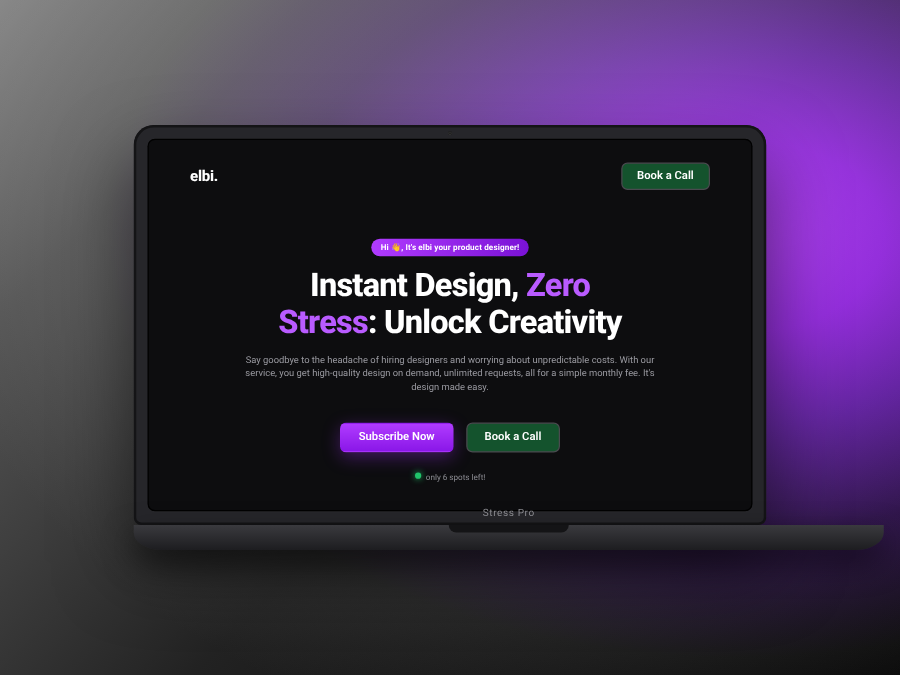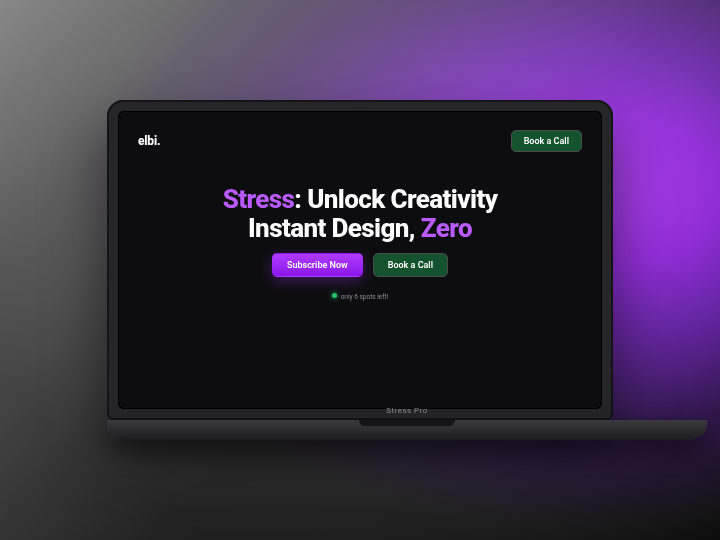--- a/index.html
+++ b/index.html
@@ -59,21 +59,21 @@
   }
   .base-label {
     position: absolute;
     top: -14px; left: 50%; transform: translateX(-50%);
     font-size: 8px; color: #8a8a8f; letter-spacing: 0.5px;
   }
   
   .page {
     position: absolute; inset: 0;
     color: #fff;
-    padding: 16px 20px 0;
+    padding: 16px 34px 0;
   }
   .nav {
     display: flex; justify-content: space-between; align-items: center;
     height: 28px;
   }
   .logo {
     font-weight: 800; font-size: 12px; letter-spacing: -0.2px;
   }
   .btn {
     display: inline-flex; align-items: center; justify-content: center;
@@ -135,30 +135,32 @@
     <div class="camera"></div>
     <div class="screen">
       <div class="page">
 
         <div class="nav">
           <div class="logo">elbi.</div>
           <div class="btn btn-outline">Book a Call</div>
         </div>
 
         <div class="hero">
+          <div class="pill">Hi 👋, It's elbi your product designer!</div>
 
           <h1 class="headline">
             <span class="line">
-              <span class="accent">Stress</span><span>: Unlock Creativity</span>
+              <span>Instant Design, </span><span class="accent">Zero</span>
             </span>
             <span class="line">
-              <span>Instant Design, </span><span class="accent">Zero</span>
+              <span class="accent">Stress</span><span>: Unlock Creativity</span>
             </span>
           </h1>
 
+          <p class="subtext">Say goodbye to the headache of hiring designers and worrying about unpredictable costs. With our service, you get high-quality design on demand, unlimited requests, all for a simple monthly fee. It's design made easy.</p>
 
           <div class="cta-row">
             <div class="btn btn-primary">Subscribe Now</div>
             <div class="btn btn-outline">Book a Call</div>
           </div>
 
           <div class="spots">
             <span class="dot"></span>
             <span>only 6 spots left!</span>
           </div>

